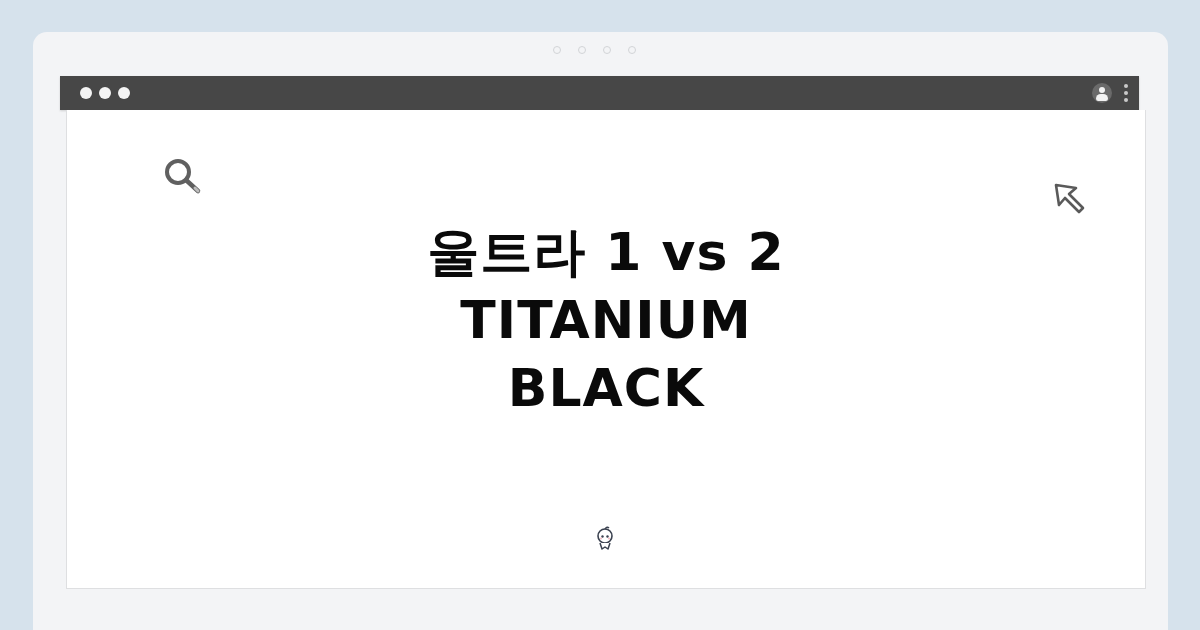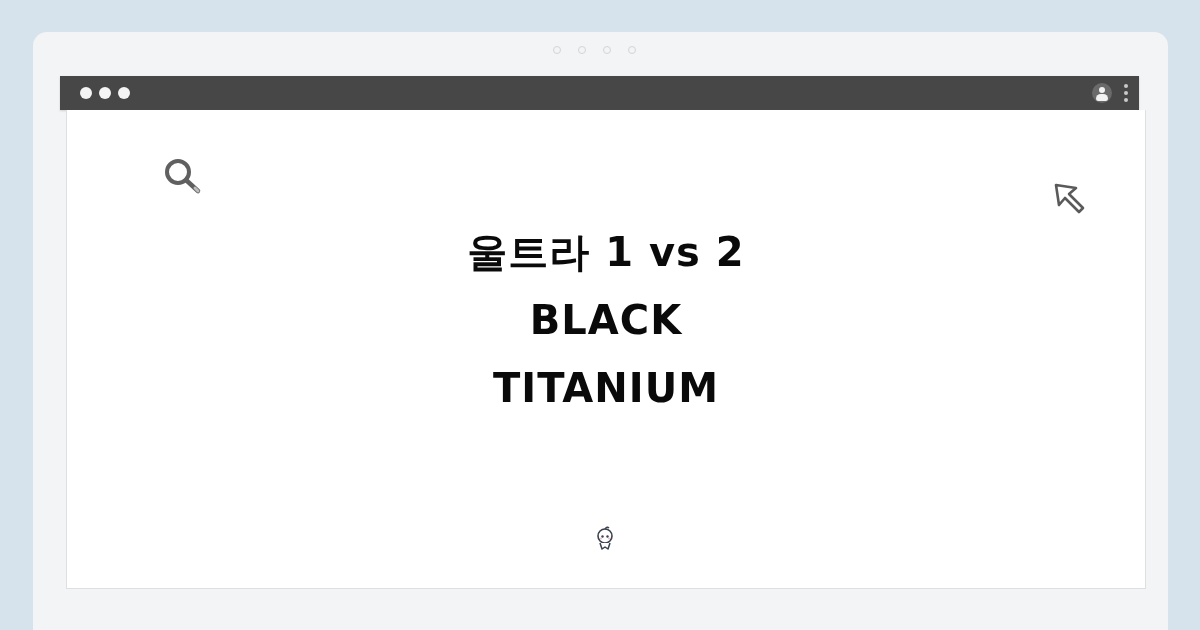--- a/index.html
+++ b/index.html
@@ -123,21 +123,21 @@
       height: 40px;
     }
     .headline {
       position: absolute;
       left: 0;
       top: 108px;
       width: 100%;
       text-align: center;
       font-family: "DejaVu Sans", sans-serif;
       font-weight: bold;
-      font-size: 40px;
+      font-size: 52px;
       line-height: 68px;
       color: #0a0a0a;
       letter-spacing: 1px;
     }
     .headline div { white-space: nowrap; }
     .mascot {
       position: absolute;
       left: 527px;
       top: 416px;
       width: 22px;
@@ -178,22 +178,22 @@
       <line x1="26" y1="25" x2="38" y2="36" stroke="#606060" stroke-width="4.5" stroke-linecap="round"></line>
       <line x1="35" y1="33" x2="38" y2="36" stroke="#bdbdbd" stroke-width="3" stroke-linecap="round"></line>
     </svg>
 
     <svg class="icon-cursor" viewBox="0 0 44 40">
       <path d="M6 5 L26 8 L19 14 L33 28 L29 32 L15 18 L9 25 Z" fill="#ffffff" stroke="#5a5a5a" stroke-width="2.6" stroke-linejoin="round"></path>
     </svg>
 
     <div class="headline">
       <div>울트라 1 vs 2</div>
+      <div>TITANIUM</div>
       <div>BLACK</div>
-      <div>TITANIUM</div>
     </div>
 
     <svg class="mascot" viewBox="0 0 22 26">
       <circle cx="11" cy="10" r="7" fill="#ffffff" stroke="#3b4250" stroke-width="1.6"></circle>
       <path d="M11 3 q2 -3 4 -1" fill="none" stroke="#3b4250" stroke-width="1.4"></path>
       <circle cx="8.5" cy="10.5" r="1.2" fill="#3b4250"></circle>
       <circle cx="13.5" cy="10.5" r="1.2" fill="#3b4250"></circle>
       <circle cx="7" cy="12.5" r="1" fill="#f2b8c0"></circle>
       <circle cx="15" cy="12.5" r="1" fill="#f2b8c0"></circle>
       <path d="M6 17 L8 23 L11 21 L14 23 L16 17" fill="#ffffff" stroke="#3b4250" stroke-width="1.5" stroke-linejoin="round"></path>

